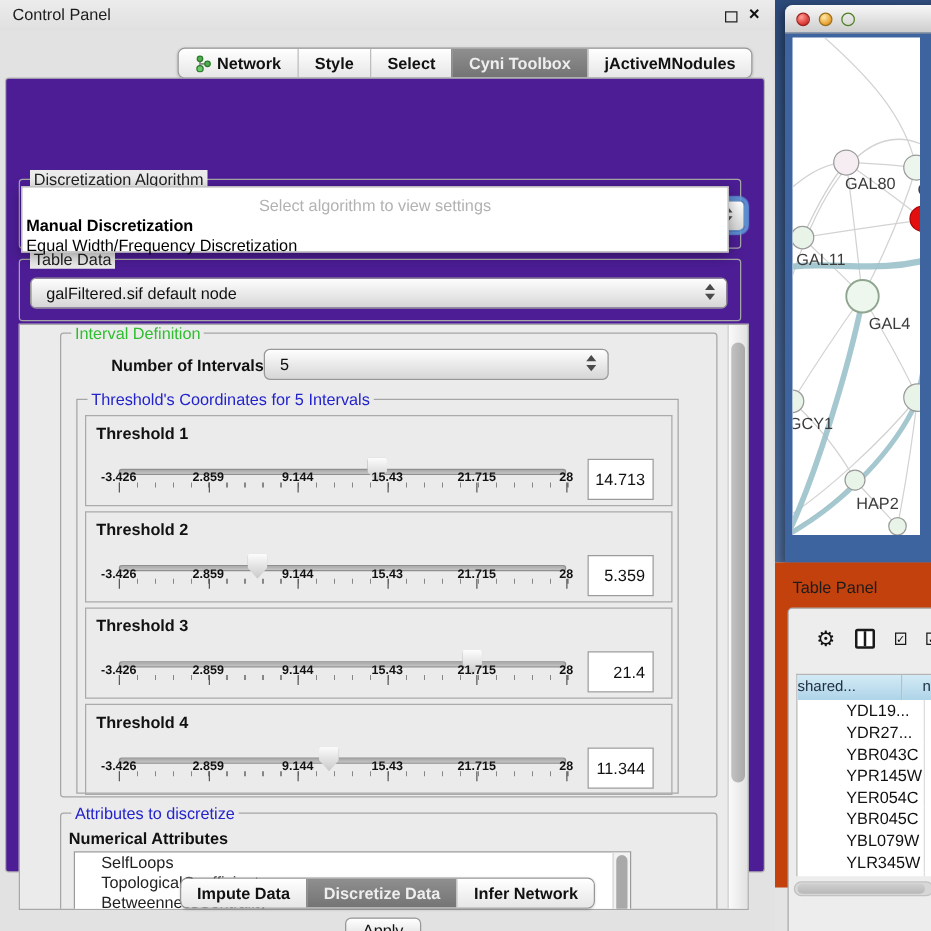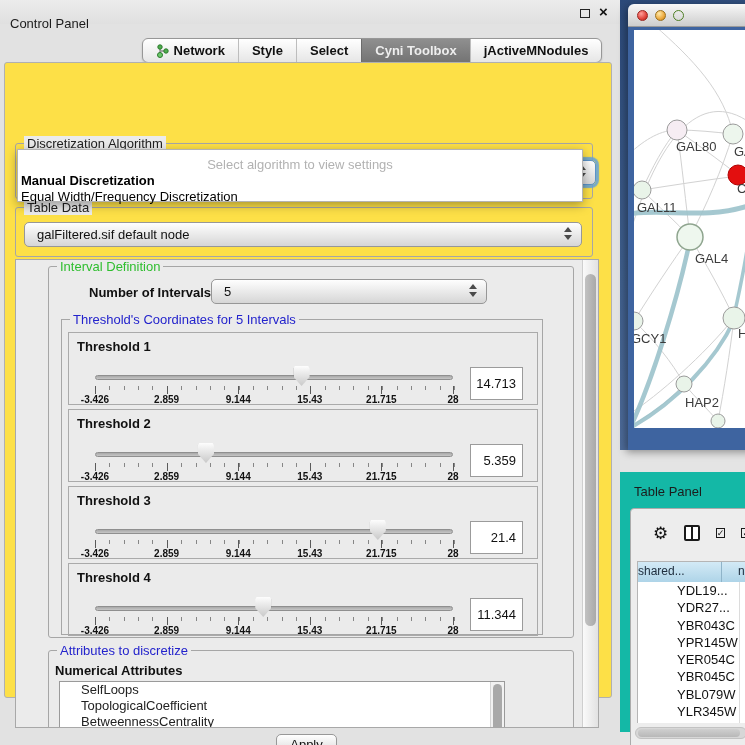--- a/index.html
+++ b/index.html
@@ -3,34 +3,34 @@
 <meta charset="utf-8">
 <style>
   html,body{margin:0;padding:0;}
   *{box-sizing:border-box;}
   body{font-family:"Liberation Sans","DejaVu Sans",sans-serif;}
   #root{position:relative;width:745px;height:745px;overflow:hidden;background:#e4e4e4;}
 
   
   #left-panel{position:absolute;left:0;top:0;width:620px;height:745px;background:#e2e2e2;}
   #titlebar{position:absolute;left:0;top:0;width:620px;height:24px;background:linear-gradient(#ececec,#e0e0e0);}
-  #titlebar .title{position:absolute;left:10px;top:4px;font-size:13px;color:#1c1c1c;margin-top:12px;}
+  #titlebar .title{position:absolute;left:10px;top:4px;font-size:13px;color:#1c1c1c;}
   #float-ic{position:absolute;left:580px;top:9px;width:10px;height:9px;border:1.5px solid #222;}
   #close-ic{position:absolute;left:599px;top:3px;font-size:15px;font-weight:800;color:#111;}
 
   .tabstrip{display:flex;border:1px solid #979797;border-radius:6px;overflow:hidden;
             background:linear-gradient(#ffffff,#e6e6e6);box-shadow:0 1px 2px rgba(0,0,0,.18);}
   .seg{padding:0 13px;line-height:23px;font-size:13px;font-weight:600;color:#111;
        border-left:1px solid #bdbdbd;display:flex;align-items:center;gap:5px;white-space:nowrap;}
   .seg:first-child{border-left:none;}
   .seg.sel{background:linear-gradient(#8f8f8f,#747474);color:#eeeeee;border-left-color:#6c6c6c;}
   #top-tabs{position:absolute;left:0;top:38px;width:744px;display:flex;justify-content:center;}
   #bottom-tabs{position:absolute;left:0;top:702px;width:620px;display:flex;justify-content:center;}
 
-  #content{position:absolute;left:4px;top:62px;width:608px;height:636px;background:#fde047;
+  #content{position:absolute;left:4px;top:62px;width:608px;height:636px;background:#4c1d95;
            border:1px solid #b0b0b0;border-radius:3px;}
 
   .group{position:absolute;border:1px solid #a6a6a6;border-radius:3px;}
   .group>.gtitle{position:absolute;top:-8px;left:8px;background:#ebebeb;padding:0 3px;font-size:13px;color:#222;white-space:nowrap;}
   .gtitle.green{color:#2fbe2f;}
   .gtitle.blue{color:#2323cc;}
 
   .combo{position:absolute;height:25px;border:1px solid #979797;border-radius:5px;
          background:linear-gradient(#fefefe,#d6d6d6);font-size:13px;color:#111;
          display:flex;align-items:center;padding:0 26px 0 12px;}
@@ -69,21 +69,21 @@
             background:linear-gradient(#a8a8a8,#c6c6c6);border:1px solid #8f8f8f;}
   .sl-thumb{position:absolute;top:33px;width:16px;height:20px;
             background:linear-gradient(#fdfdfd,#c9c9c9);
             clip-path:polygon(8% 0,92% 0,100% 12%,100% 55%,50% 100%,0 55%,0 12%);
             filter:drop-shadow(0 0 1px #777);}
   .sl-ticks{position:absolute;left:26px;top:53px;width:360px;height:8px;}
   .sl-ticks .minor{position:absolute;left:0;top:0;width:360px;height:4px;
             background:repeating-linear-gradient(to right,#868686 0 1px,transparent 1px 14.36px);}
   .sl-ticks .mt{position:absolute;top:0;width:1px;height:8px;background:#5a5a5a;}
   .mt1{left:0}.mt2{left:71.6px}.mt3{left:143.2px}.mt4{left:214.8px}.mt5{left:286.4px}.mt6{left:358px}
-  .sl-labels{position:absolute;left:26px;top:61px;width:360px;height:12px;font-size:10px;font-weight:700;color:#111;}
+  .sl-labels{position:absolute;left:26px;top:44px;width:360px;height:12px;font-size:10px;font-weight:700;color:#111;}
   .sl-labels span{position:absolute;transform:translateX(-50%);white-space:nowrap;}
   .tl1{left:0}.tl2{left:71.6px}.tl3{left:143.2px}.tl4{left:214.8px}.tl5{left:286.4px}.tl6{left:358px}
   .thr-val{position:absolute;left:401px;top:34px;width:53px;height:33px;background:#fff;border:1px solid #9b9b9b;
            font-size:13px;color:#111;text-align:right;line-height:31px;padding-right:6px;}
 
   #attr-group{position:absolute;left:32px;top:390px;width:526px;height:120px;}
   #numattr-label{position:absolute;left:6px;top:12px;font-size:13px;font-weight:700;color:#111;}
   #attr-list{position:absolute;left:10px;top:30px;width:446px;height:62px;background:#fff;border:1px solid #9a9a9a;overflow:hidden;}
   #attr-list .li{font-size:13px;color:#222;line-height:16px;padding-left:21px;white-space:nowrap;}
   #attr-vscroll{position:absolute;right:0;top:0;width:14px;height:60px;background:#f2f2f2;border-left:1px solid #d5d5d5;}
@@ -97,23 +97,23 @@
            background:linear-gradient(150deg,#2c4a7a 0%,#41618f 55%,#54719f 100%);}
   #netwin{position:absolute;left:628px;top:4px;width:130px;height:446px;border-radius:6px 6px 0 0;
           background:#3e64a0;box-shadow:-2px 2px 8px rgba(0,0,0,.4);}
   #netwin .mtitle{position:relative;height:23px;border-radius:6px 6px 0 0;
           background:linear-gradient(#f8f8f8,#cdcdcd);border-bottom:1px solid #9a9a9a;
           display:flex;align-items:center;gap:7px;padding-left:9px;}
   .light{width:11px;height:11px;border-radius:50%;}
   .light.red{background:radial-gradient(circle at 35% 30%,#ff9f9a,#e0443c 60%,#b21d17);border:1px solid #9c241f;}
   .light.yellow{background:radial-gradient(circle at 35% 30%,#ffe9a8,#eca93e 60%,#c07b17);border:1px solid #9a701c;}
   .light.green{background:radial-gradient(circle at 35% 30%,#d6f0b2,#7cbb4a 60%,#4d8d23;);border:1px solid #4e7f24;}
-  #canvas{position:absolute;left:6px;top:26px;width:112px;height:398px;background:#ffffff;overflow:hidden;}
-
-  #table-panel{position:absolute;left:620px;top:472px;width:125px;height:260px;background:#14b8a6;}
+  #canvas{position:absolute;left:6px;top:26px;width:102px;height:398px;background:#ffffff;overflow:hidden;}
+
+  #table-panel{position:absolute;left:620px;top:450px;width:125px;height:260px;background:#c2410c;}
   #table-panel .ptitle{position:absolute;left:14px;top:12px;font-size:13px;color:#1c1c1c;}
   #tp-inner{position:absolute;left:10px;top:36px;width:120px;height:286px;background:#ededed;
             border:1px solid #ababab;border-radius:4px;}
   #tp-toolbar{position:absolute;left:0;top:10px;width:120px;height:28px;display:flex;align-items:center;gap:16px;padding-left:22px;}
   #gear-ic{font-size:17px;color:#111;line-height:1;}
   #split-ic{width:16px;height:16px;border:2px solid #1a1a1a;border-radius:2px;position:relative;background:#fff;}
   #split-ic:before{content:"";position:absolute;left:5px;top:0;width:2px;height:12px;background:#1a1a1a;}
   .cb{width:10px;height:10px;border:1.5px solid #1a1a1a;font-size:9px;line-height:8px;text-align:center;color:#111;font-weight:700;}
   #tp-table{position:absolute;left:6px;top:52px;width:118px;height:162px;overflow:hidden;background:#fff;border:1px solid #b5b5b5;border-bottom:none;}
   #tp-head{display:flex;height:20px;}
@@ -326,20 +326,33 @@
         </div>
 
         <div id="vscroll">
           <div class="vthumb"></div>
         </div>
       </div>
 
       <div id="apply-btn">Apply</div>
     </div>
 
+    <div id="bottom-tabs">
+      <div class="tabstrip">
+        <div class="seg">
+          <span>Impute Data</span>
+        </div>
+        <div class="seg sel">
+          <span>Discretize Data</span>
+        </div>
+        <div class="seg">
+          <span>Infer Network</span>
+        </div>
+      </div>
+    </div>
   </div>
 
   <div id="desktop"></div>
 
   <div id="netwin">
     <div class="mtitle">
       <span class="light red"></span>
       <span class="light yellow"></span>
       <span class="light green"></span>
     </div>

